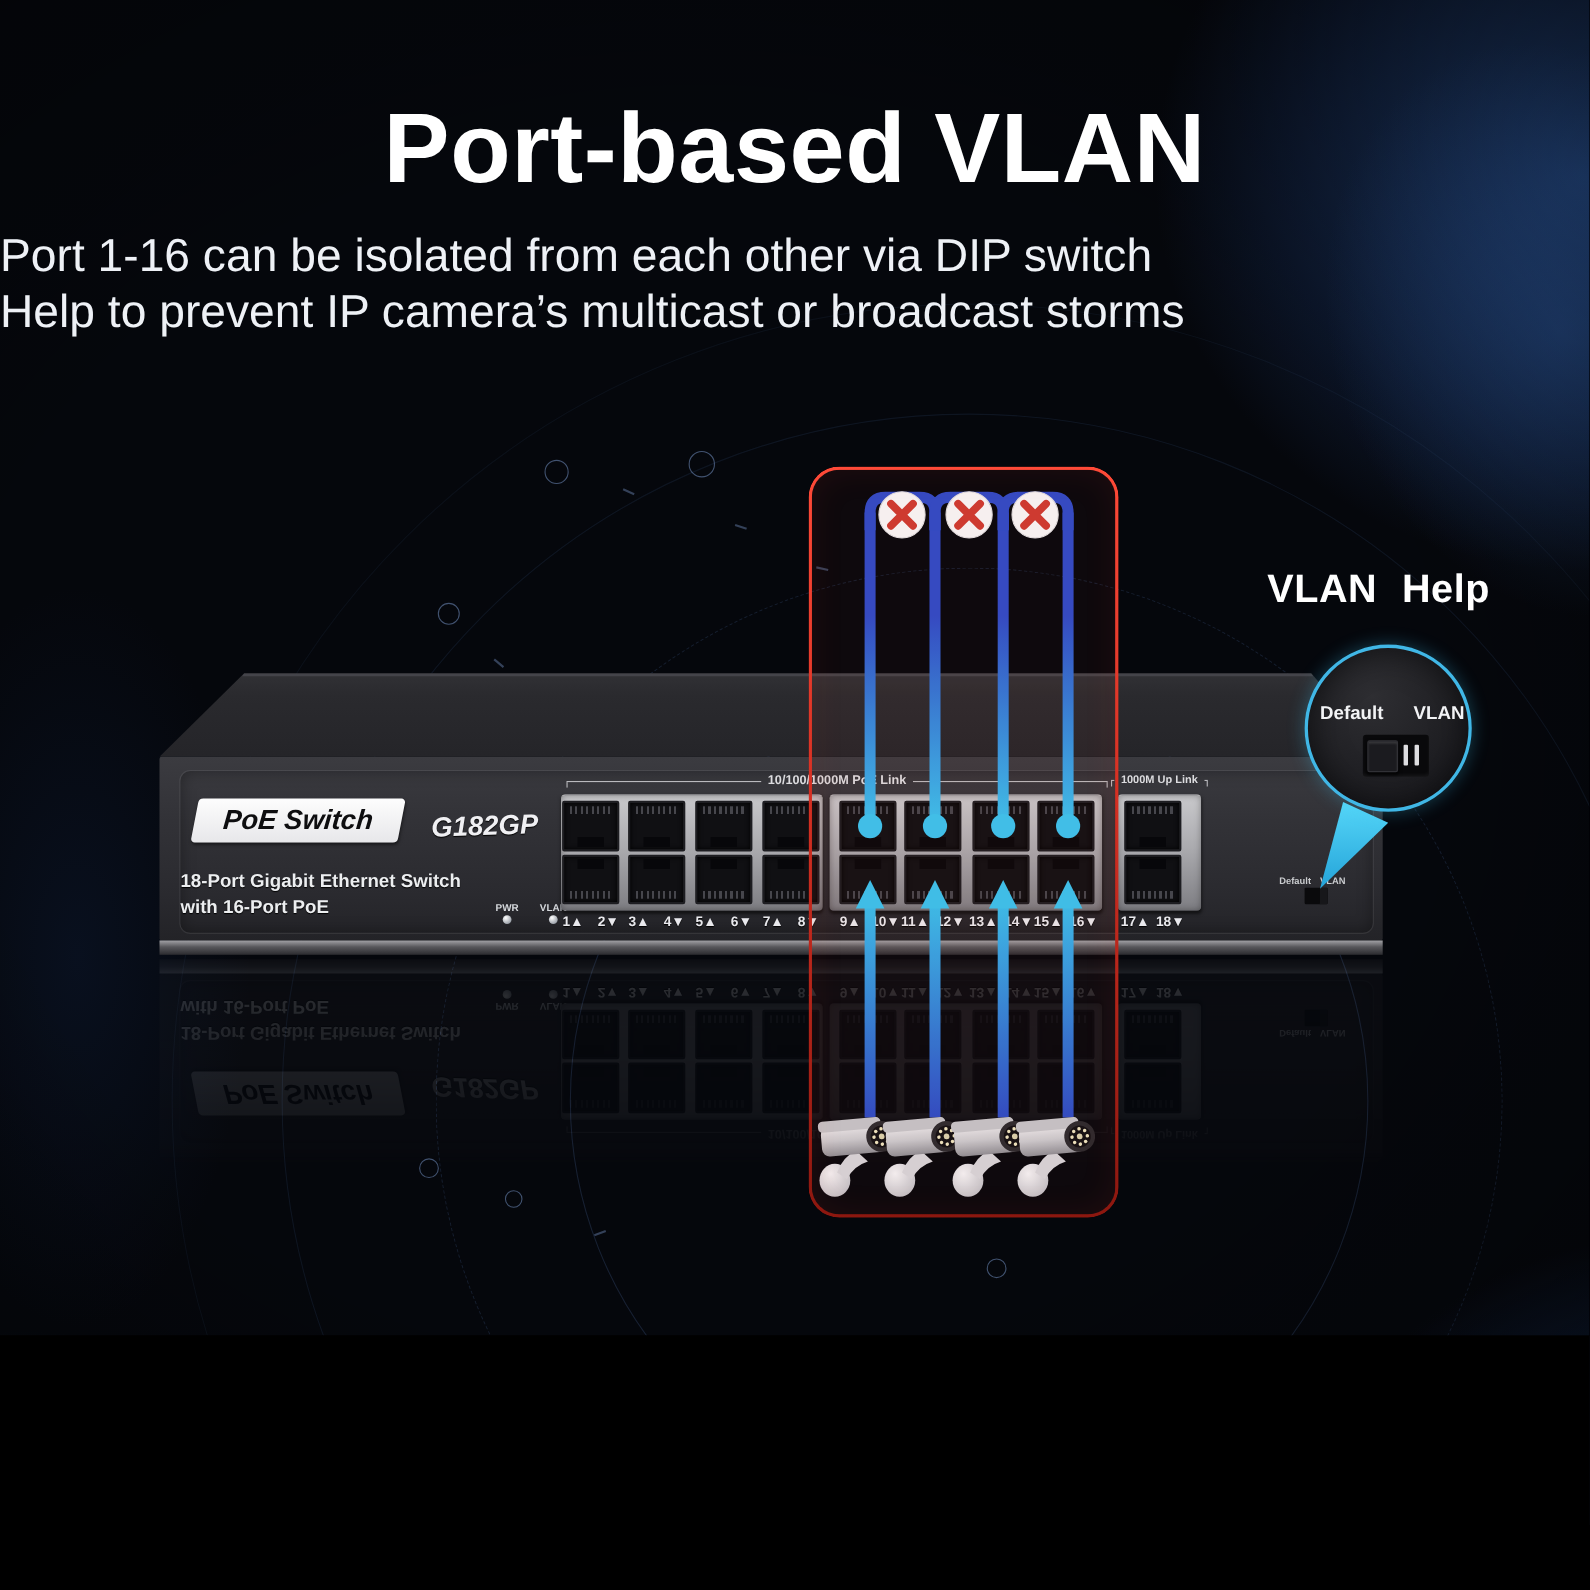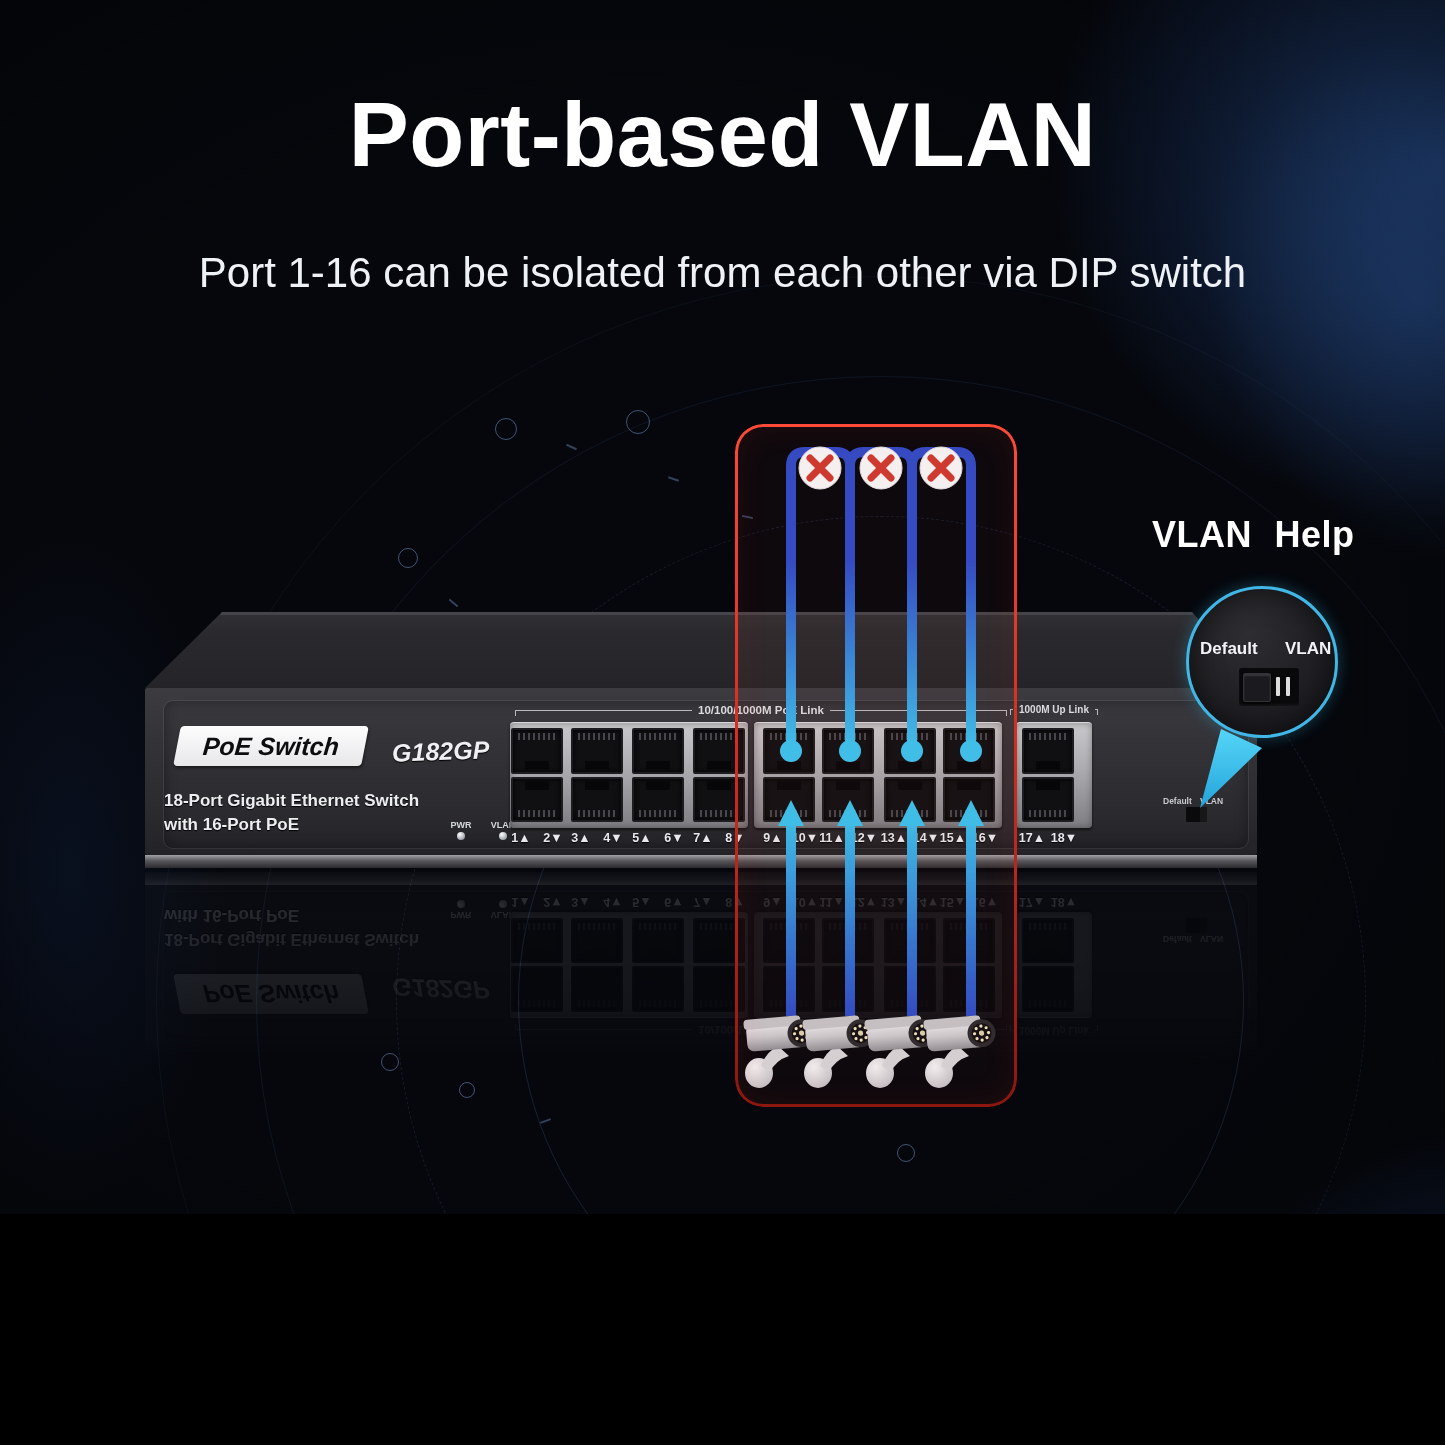--- a/index.html
+++ b/index.html
@@ -24,22 +24,22 @@
   .ring1{left:518px;top:638px;width:724px;height:724px;border:1px solid rgba(95,135,205,.20);}
   .ring2{left:396px;top:516px;width:968px;height:968px;border:1px dashed rgba(95,135,205,.17);}
   .ring3{left:256px;top:376px;width:1248px;height:1248px;border:1px solid rgba(95,135,205,.11);}
   .ring4{left:156px;top:276px;width:1448px;height:1448px;border:1px solid rgba(95,135,205,.07);}
   .node{position:absolute;border-radius:50%;border:1.5px solid rgba(140,175,235,.45);}
   .dashm{position:absolute;width:11px;height:2px;background:rgba(140,175,235,.35);}
 
   
   .title{position:absolute;top:84px;left:0;width:100%;text-align:center;color:#fff;
     font-size:90px;font-weight:bold;letter-spacing:.5px;}
-  .subtitle{position:absolute;top:206px;left:0;width:100%;text-align:center;color:#eef1f6;
-    font-size:42px;line-height:51px;font-weight:normal;margin-top:41px;}
+  .subtitle{position:absolute;top:206px;left:0;width:100%;text-align:left;color:#eef1f6;
+    font-size:42px;line-height:51px;font-weight:normal;}
   .footnote{position:absolute;top:1234px;left:0;width:100%;text-align:center;color:#fafbfc;
     font-size:42px;font-weight:normal;}
   .vlanmode-title{position:absolute;left:1152px;top:514px;color:#fff;font-size:36px;
     font-weight:bold;letter-spacing:.5px;word-spacing:12px;}
 
   
   .switch-body{position:absolute;left:0;top:605px;width:1445px;height:265px;z-index:2;}
   .sw-top{position:absolute;left:0;top:0;width:1445px;height:90px;
     background:linear-gradient(180deg,#343438 0%,#2a2a2e 30%,#242428 100%);
     clip-path:polygon(222px 7px,1192px 7px,1257px 83px,145px 83px);}
@@ -150,20 +150,21 @@
   <div class="dashm" style="left:566px;top:446px;transform:rotate(24deg);"></div>
   <div class="dashm" style="left:668px;top:478px;transform:rotate(18deg);"></div>
   <div class="dashm" style="left:448px;top:602px;transform:rotate(40deg);"></div>
   <div class="dashm" style="left:742px;top:516px;transform:rotate(12deg);"></div>
   <div class="dashm" style="left:540px;top:1120px;transform:rotate(-20deg);"></div>
   <div class="vignette"></div>
 
   <div class="title">Port-based VLAN</div>
   <div class="subtitle">
     <div>Port 1-16 can be isolated from each other via DIP switch</div>
+    <div>Help to prevent IP camera’s multicast or broadcast storms</div>
   </div>
 
   <div class="switch-body" id="switch-body">
     <div class="sw-top"></div>
     <div class="sw-top-edge"></div>
     <div class="sw-front"></div>
     <div class="sw-lip"></div>
     <div class="sw-groove"></div>
 
     <div class="badge">

